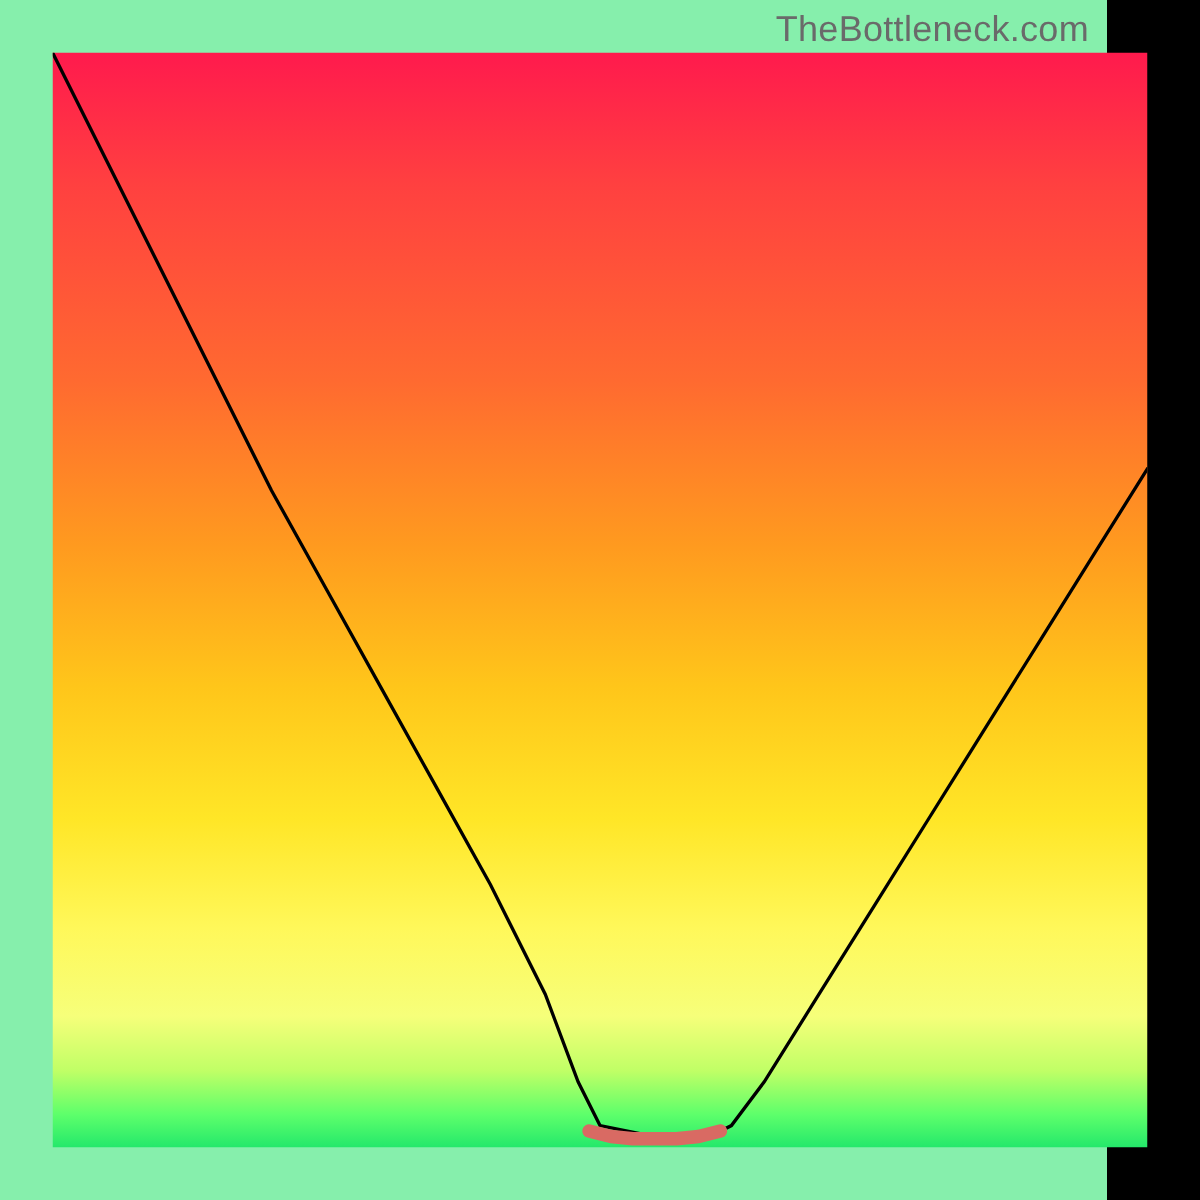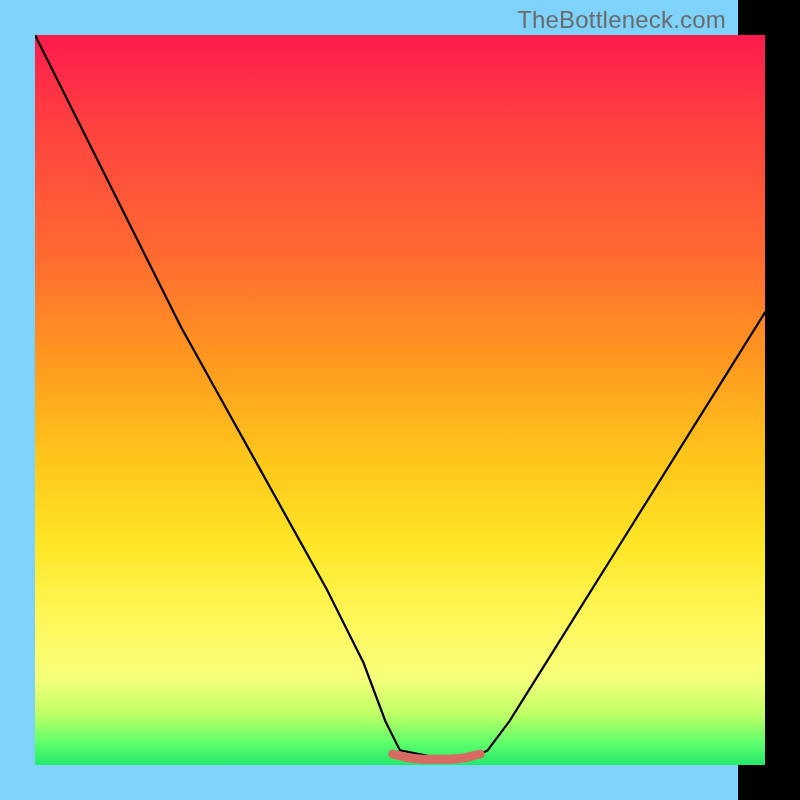--- a/index.html
+++ b/index.html
@@ -8,21 +8,21 @@
     width: 800px;
     height: 800px;
     background: #000;
     font-family: Arial, Helvetica, sans-serif;
     overflow: hidden;
   }
   .frame {
     position: relative;
     width: 738px;
     height: 800px;
-    background: #7dd3fc;
+    background: #86efac;
   }
   .watermark {
     position: absolute;
     top: 6px;
     right: 12px;
     color: #6a6a6a;
     font-size: 24px;
     font-weight: 400;
     letter-spacing: 0.2px;
     z-index: 4;

